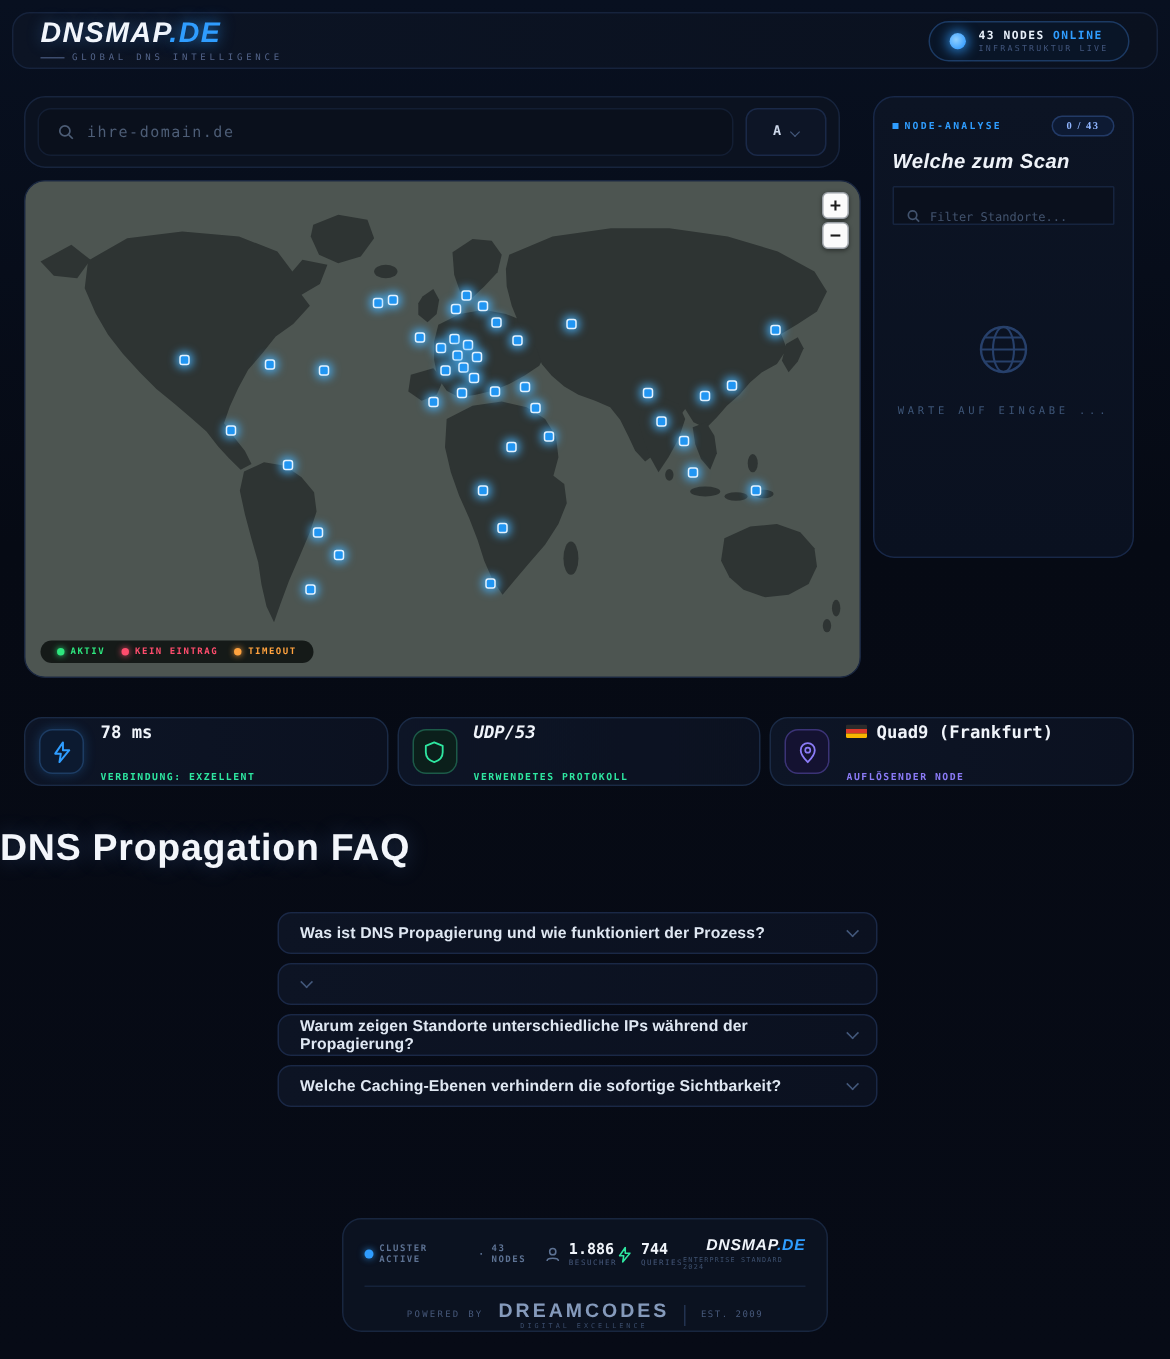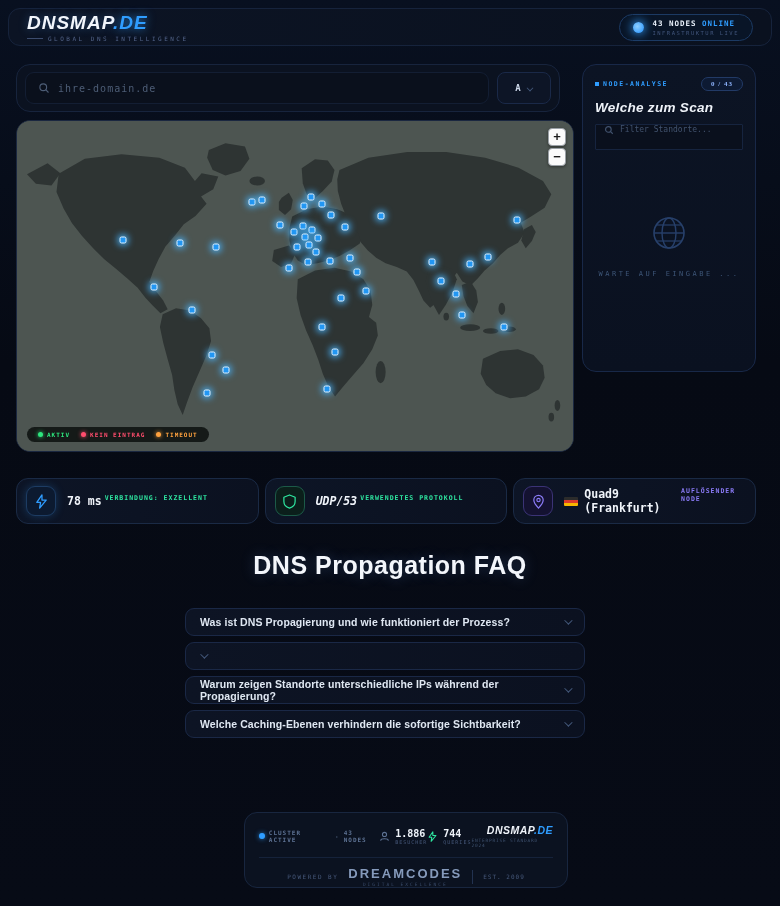--- a/index.html
+++ b/index.html
@@ -60,59 +60,59 @@
   .sidebar { position:absolute; left:582px; top:64px; width:174px; height:308px;
     background:linear-gradient(180deg,#0c1424,#0a1120); border:1px solid #182848; border-radius:14px; padding:12px; }
   .sb-head { display:flex; align-items:center; justify-content:space-between; }
   .sb-label { display:flex; align-items:center; gap:4px; font-family:"DejaVu Sans Mono", monospace;
     font-size:6.5px; font-weight:bold; letter-spacing:1.5px; color:#2f9dff; }
   .sb-label .sq { width:4px; height:4px; background:#2f9dff; display:inline-block; }
   .sb-counter { font-family:Liberation Serif, serif; font-size:7px; font-weight:bold; color:#8fb5ff;
     border:1px solid #223a66; background:#0d1a33; border-radius:999px; padding:2px 9px; letter-spacing:1px; }
   .sb-title { margin-top:9px; font-style:italic; font-weight:900; font-size:13.5px; color:#eef2f8; letter-spacing:.3px; }
   .sb-filter { margin-top:9px; height:26px; background:#0a101d; border:1px solid #16243f; border-radius:1px;
-    display:flex; align-items:flex-start; gap:6px; padding:0 8px; }
+    display:flex; align-items:flex-end; gap:6px; padding:0 8px; }
   .sb-filter input { flex:1; background:transparent; border:none; outline:none; color:#9fb0c8;
     font-family:"DejaVu Sans Mono", monospace; font-size:8px; }
   .sb-filter input::placeholder { color:#42536e; }
   .sb-empty { margin-top:62px; display:flex; flex-direction:column; align-items:center; gap:16px; }
   .sb-empty-text { font-family:"DejaVu Sans Mono", monospace; font-size:7px; letter-spacing:2.5px; color:#3d5577; }
 
   
   .stats { position:absolute; left:16px; top:478px; width:740px; display:flex; gap:6px; }
   .stat-card { flex:1; height:46px; background:linear-gradient(90deg,#0d1526,#0b1120); border:1px solid #1a2a45;
     border-radius:12px; display:flex; align-items:center; gap:11px; padding:0 9px; }
   .stat-icon { width:30px; height:30px; border-radius:9px; display:flex; align-items:center; justify-content:center; flex:none; }
   .icon-blue   { background:#0c1a30; border:1px solid #1d3c63; box-shadow:0 0 8px rgba(47,157,255,.25); }
   .icon-green  { background:#0b1f1b; border:1px solid #1c5a48; }
   .icon-purple { background:#141231; border:1px solid #3b3376; }
-  .stat-body { display:flex; flex-direction:row; gap:3px; }
+  .stat-body { display:flex; flex-direction:column; gap:19px; }
   .stat-value { font-family:"DejaVu Sans Mono", monospace; font-size:11.5px; font-weight:bold; color:#f0f4fa; display:flex; align-items:center; gap:6px; }
   .stat-value.italic { font-style:italic; }
   .stat-caption { font-family:"DejaVu Sans Mono", monospace; font-size:6.5px; font-weight:bold; letter-spacing:1px; }
   .cap-green  { color:#2ee6a0; }
   .cap-teal   { color:#2ee6a0; }
   .cap-purple { color:#8b7bf7; }
   .flag-de { width:14px; height:9px; display:inline-flex; flex-direction:column; border-radius:1px; overflow:hidden; flex:none; }
   .flag-de i { flex:1; display:block; }
   .flag-de .f1{background:#2b2b2b}.flag-de .f2{background:#dd3a2a}.flag-de .f3{background:#f7b500}
 
   
-  .faq-head { position:absolute; left:0; top:551px; width:780px; text-align:center; }
+  .faq-head { position:absolute; left:0; top:551px; width:780px; }
   .faq-title { font-weight:900; font-size:25px; letter-spacing:.5px; color:#f3f6fb; text-shadow:0 0 14px rgba(120,170,255,.25); }
   .faq-sub { margin-top:4px; font-style:italic; font-size:9px; color:#66768e; }
   .faq-list { position:absolute; left:185px; top:608px; width:400px; display:flex; flex-direction:column; gap:6px; }
   .faq-item { height:28px; background:linear-gradient(90deg,#0d1424,#0b1120); border:1px solid #1a2846; border-radius:9px;
     display:flex; align-items:center; justify-content:space-between; padding:0 14px; cursor:pointer; }
   .faq-q { font-size:10.5px; font-weight:bold; color:#dfe7f2; letter-spacing:.1px; }
   .chev { width:6px; height:6px; border-right:1.5px solid #44597c; border-bottom:1.5px solid #44597c;
     transform:rotate(45deg) translateY(-2px); flex:none; }
 
   
-  .footer { position:absolute; left:244px; top:812px; width:324px; height:76px;
+  .footer { position:absolute; left:228px; top:812px; width:324px; height:76px;
     background:#0b1220; border:1px solid #18263f; border-radius:13px; padding:11px 14px 9px; }
   .f-top { display:flex; align-items:center; justify-content:space-between; }
   .f-cluster { display:flex; align-items:center; gap:4px; font-family:"DejaVu Sans Mono",monospace;
     font-size:6px; font-weight:bold; letter-spacing:1px; color:#5d7293; }
   .f-dot { width:6px; height:6px; border-radius:50%; background:#2f9dff; box-shadow:0 0 5px rgba(47,157,255,.8); }
   .f-metric { display:flex; align-items:center; gap:5px; }
   .f-m-col { display:flex; flex-direction:column; }
   .f-m-val { font-family:"DejaVu Sans Mono",monospace; font-size:10px; font-weight:bold; color:#f0f4fa; line-height:1.1; }
   .f-m-lbl { font-family:"DejaVu Sans Mono",monospace; font-size:5px; letter-spacing:1px; color:#46587a; }
   .f-brand { display:flex; flex-direction:column; align-items:flex-end; }

